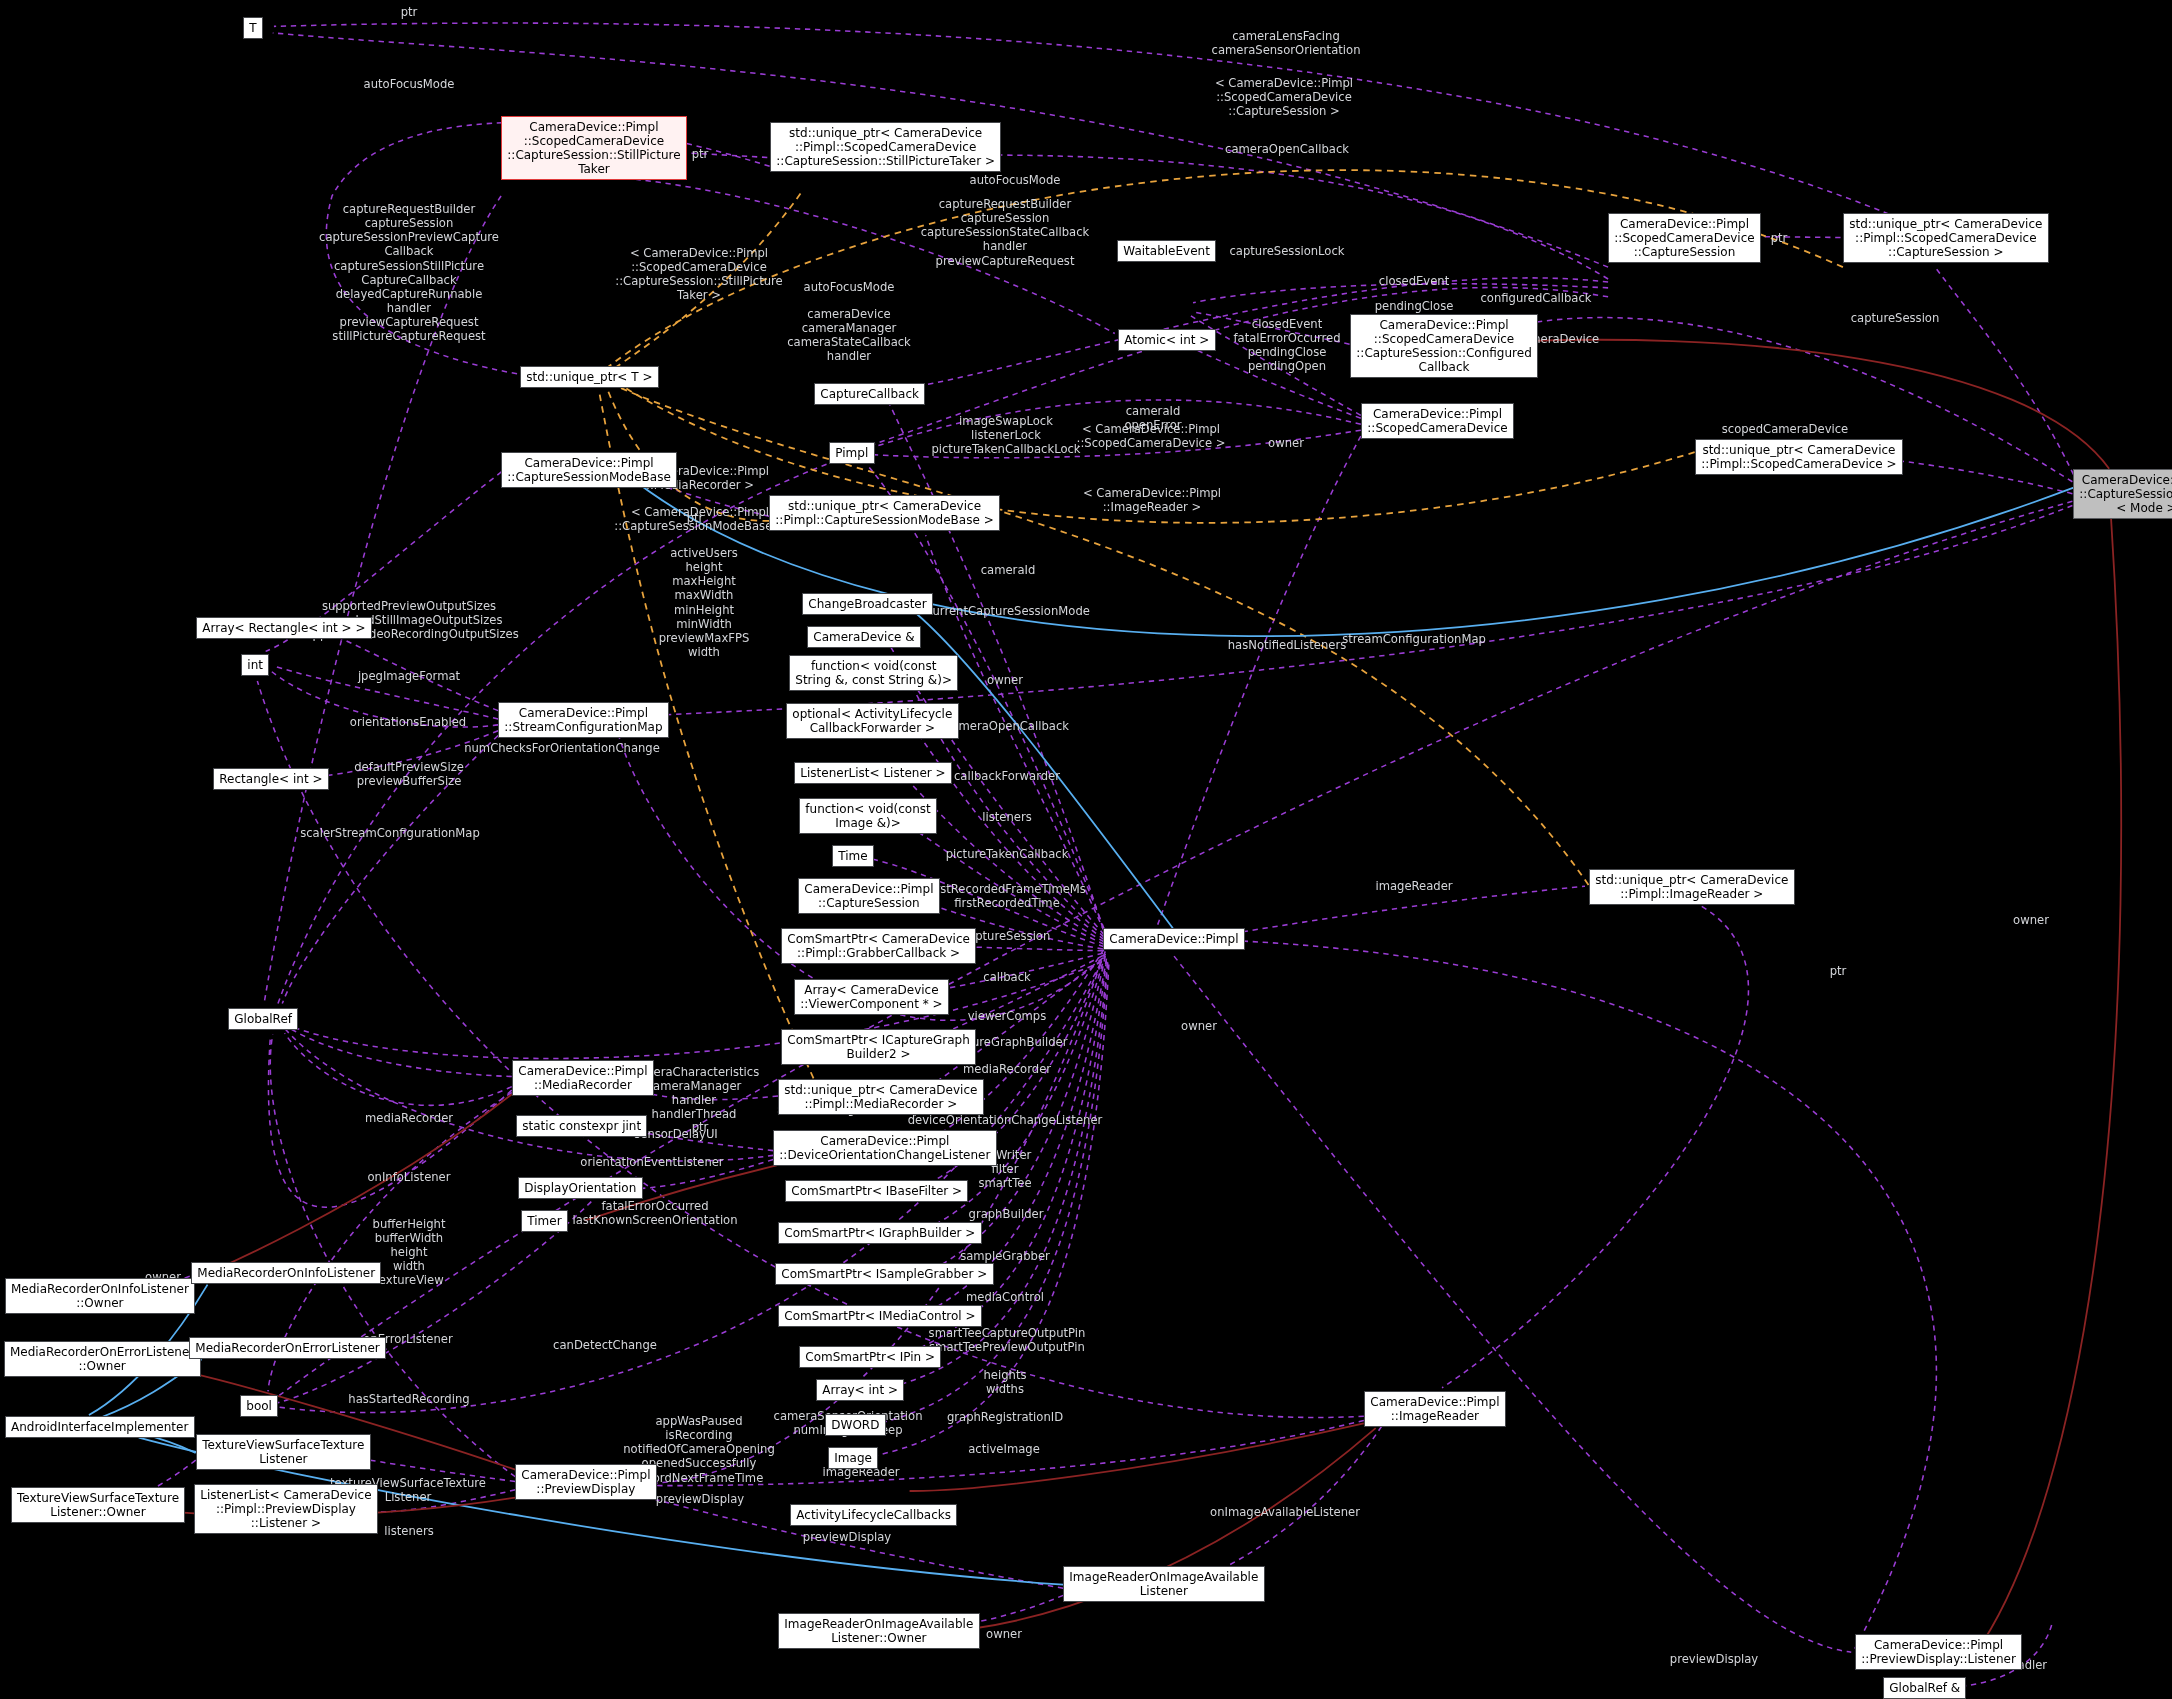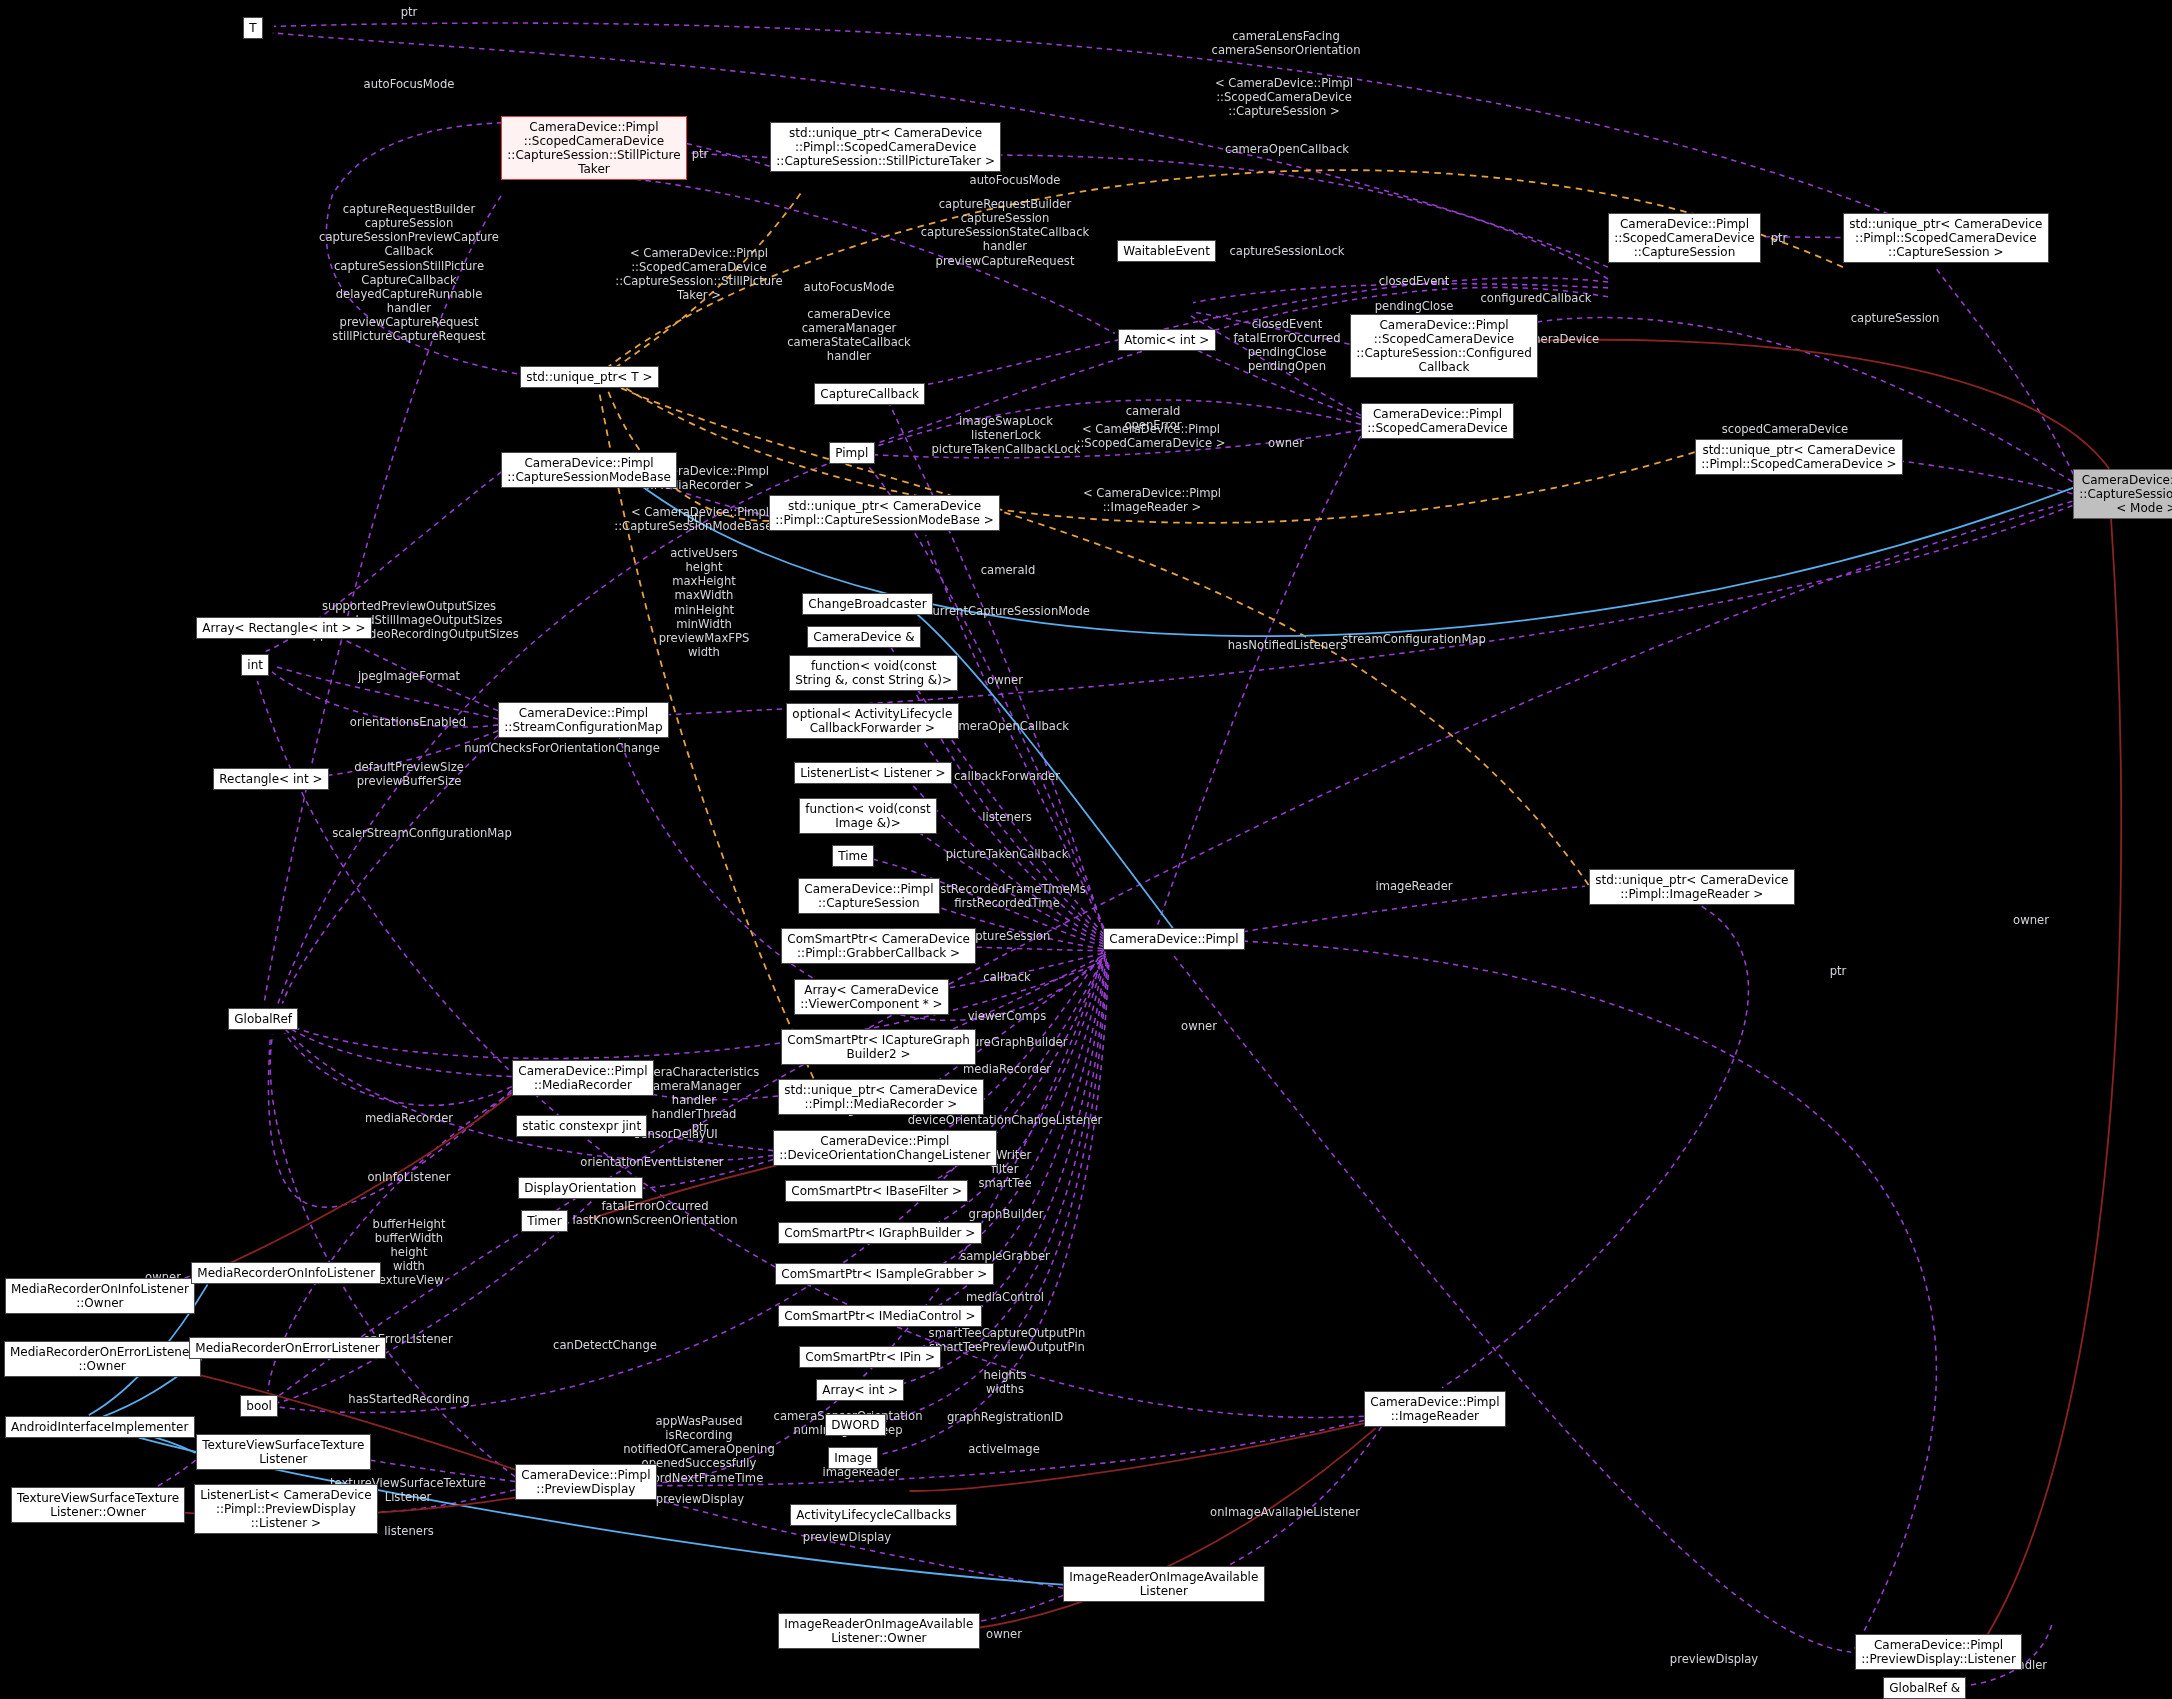--- a/index.html
+++ b/index.html
@@ -317,21 +317,21 @@
 minWidth
 previewMaxFPS
 width</span>
   <span class="elabel" style="left:409px;top:599px">supportedPreviewOutputSizes
 supportedStillImageOutputSizes
 supportedVideoRecordingOutputSizes</span>
   <span class="elabel" style="left:409px;top:669px">jpegImageFormat</span>
   <span class="elabel" style="left:408px;top:715px">orientationsEnabled</span>
   <span class="elabel" style="left:409px;top:760px">defaultPreviewSize
 previewBufferSize</span>
-  <span class="elabel" style="left:422px;top:826px">scalerStreamConfigurationMap</span>
+  <span class="elabel" style="left:390px;top:826px">scalerStreamConfigurationMap</span>
   <span class="elabel" style="left:562px;top:741px">numChecksForOrientationChange</span>
   <span class="elabel" style="left:1008px;top:563px">cameraId</span>
   <span class="elabel" style="left:1008px;top:604px">currentCaptureSessionMode</span>
   <span class="elabel" style="left:1005px;top:673px">owner</span>
   <span class="elabel" style="left:1007px;top:719px">cameraOpenCallback</span>
   <span class="elabel" style="left:1007px;top:769px">callbackForwarder</span>
   <span class="elabel" style="left:1007px;top:810px">listeners</span>
   <span class="elabel" style="left:1007px;top:847px">pictureTakenCallback</span>
   <span class="elabel" style="left:1007px;top:882px">firstRecordedFrameTimeMs
 firstRecordedTime</span>

